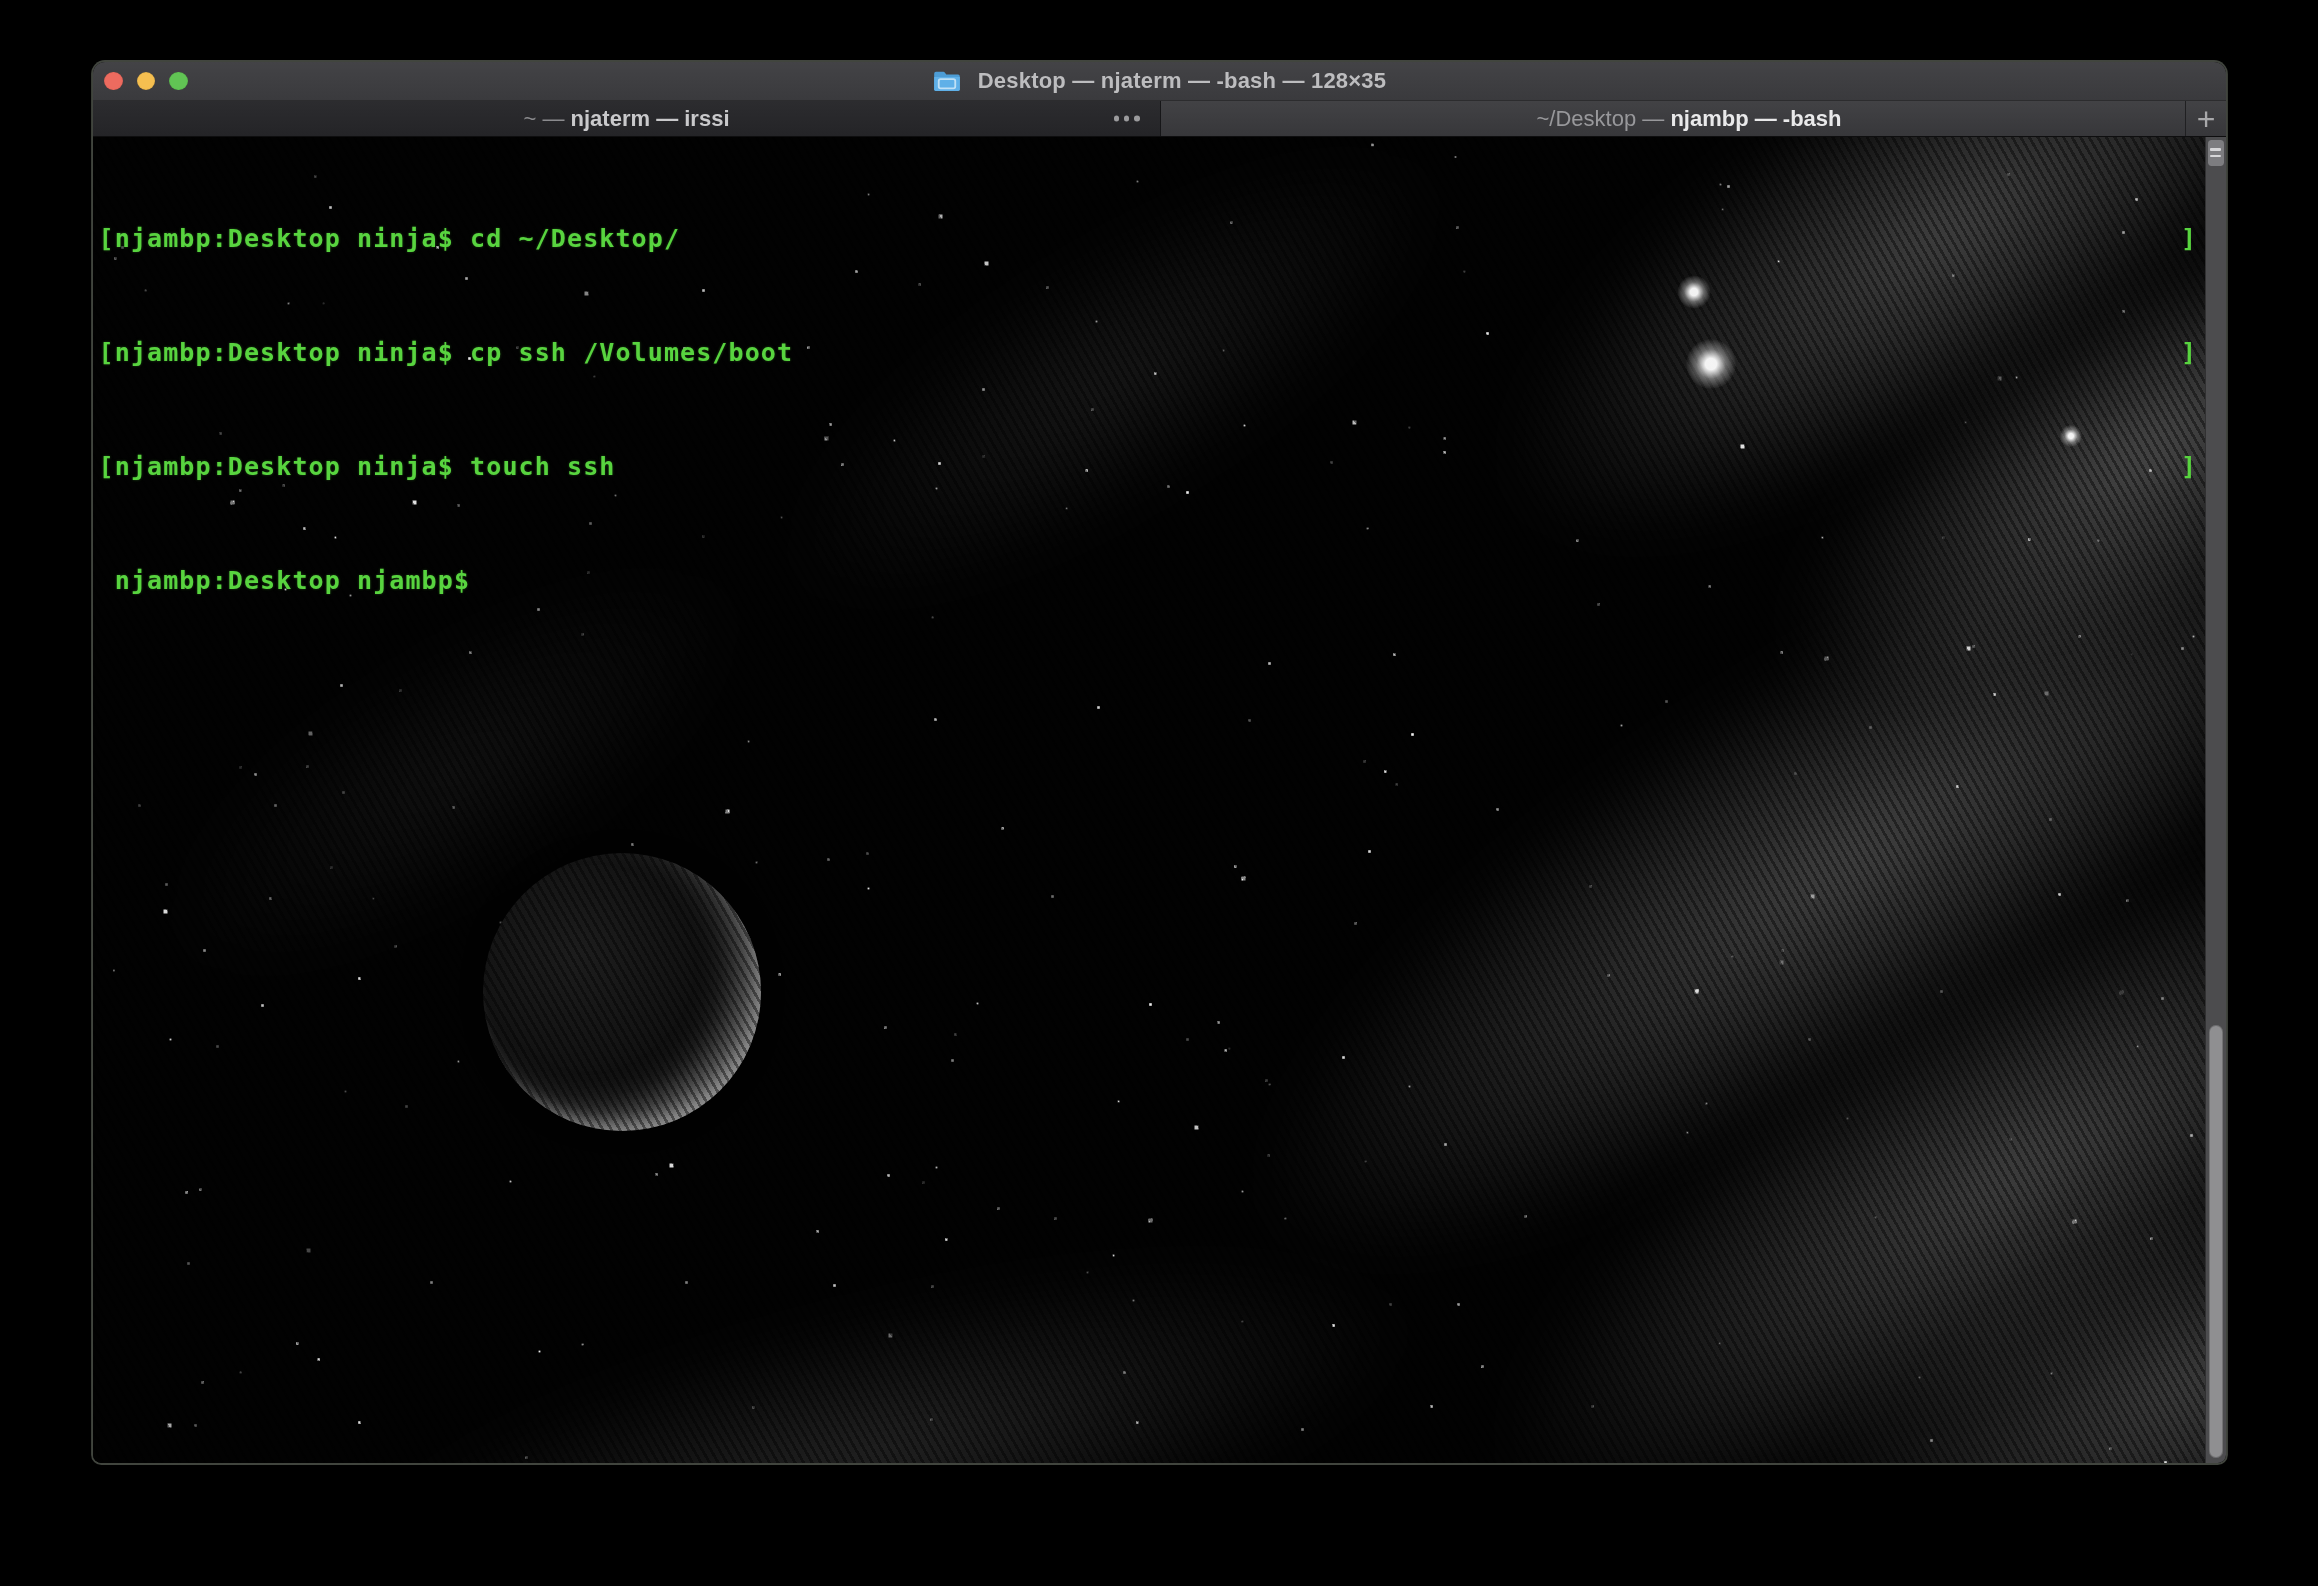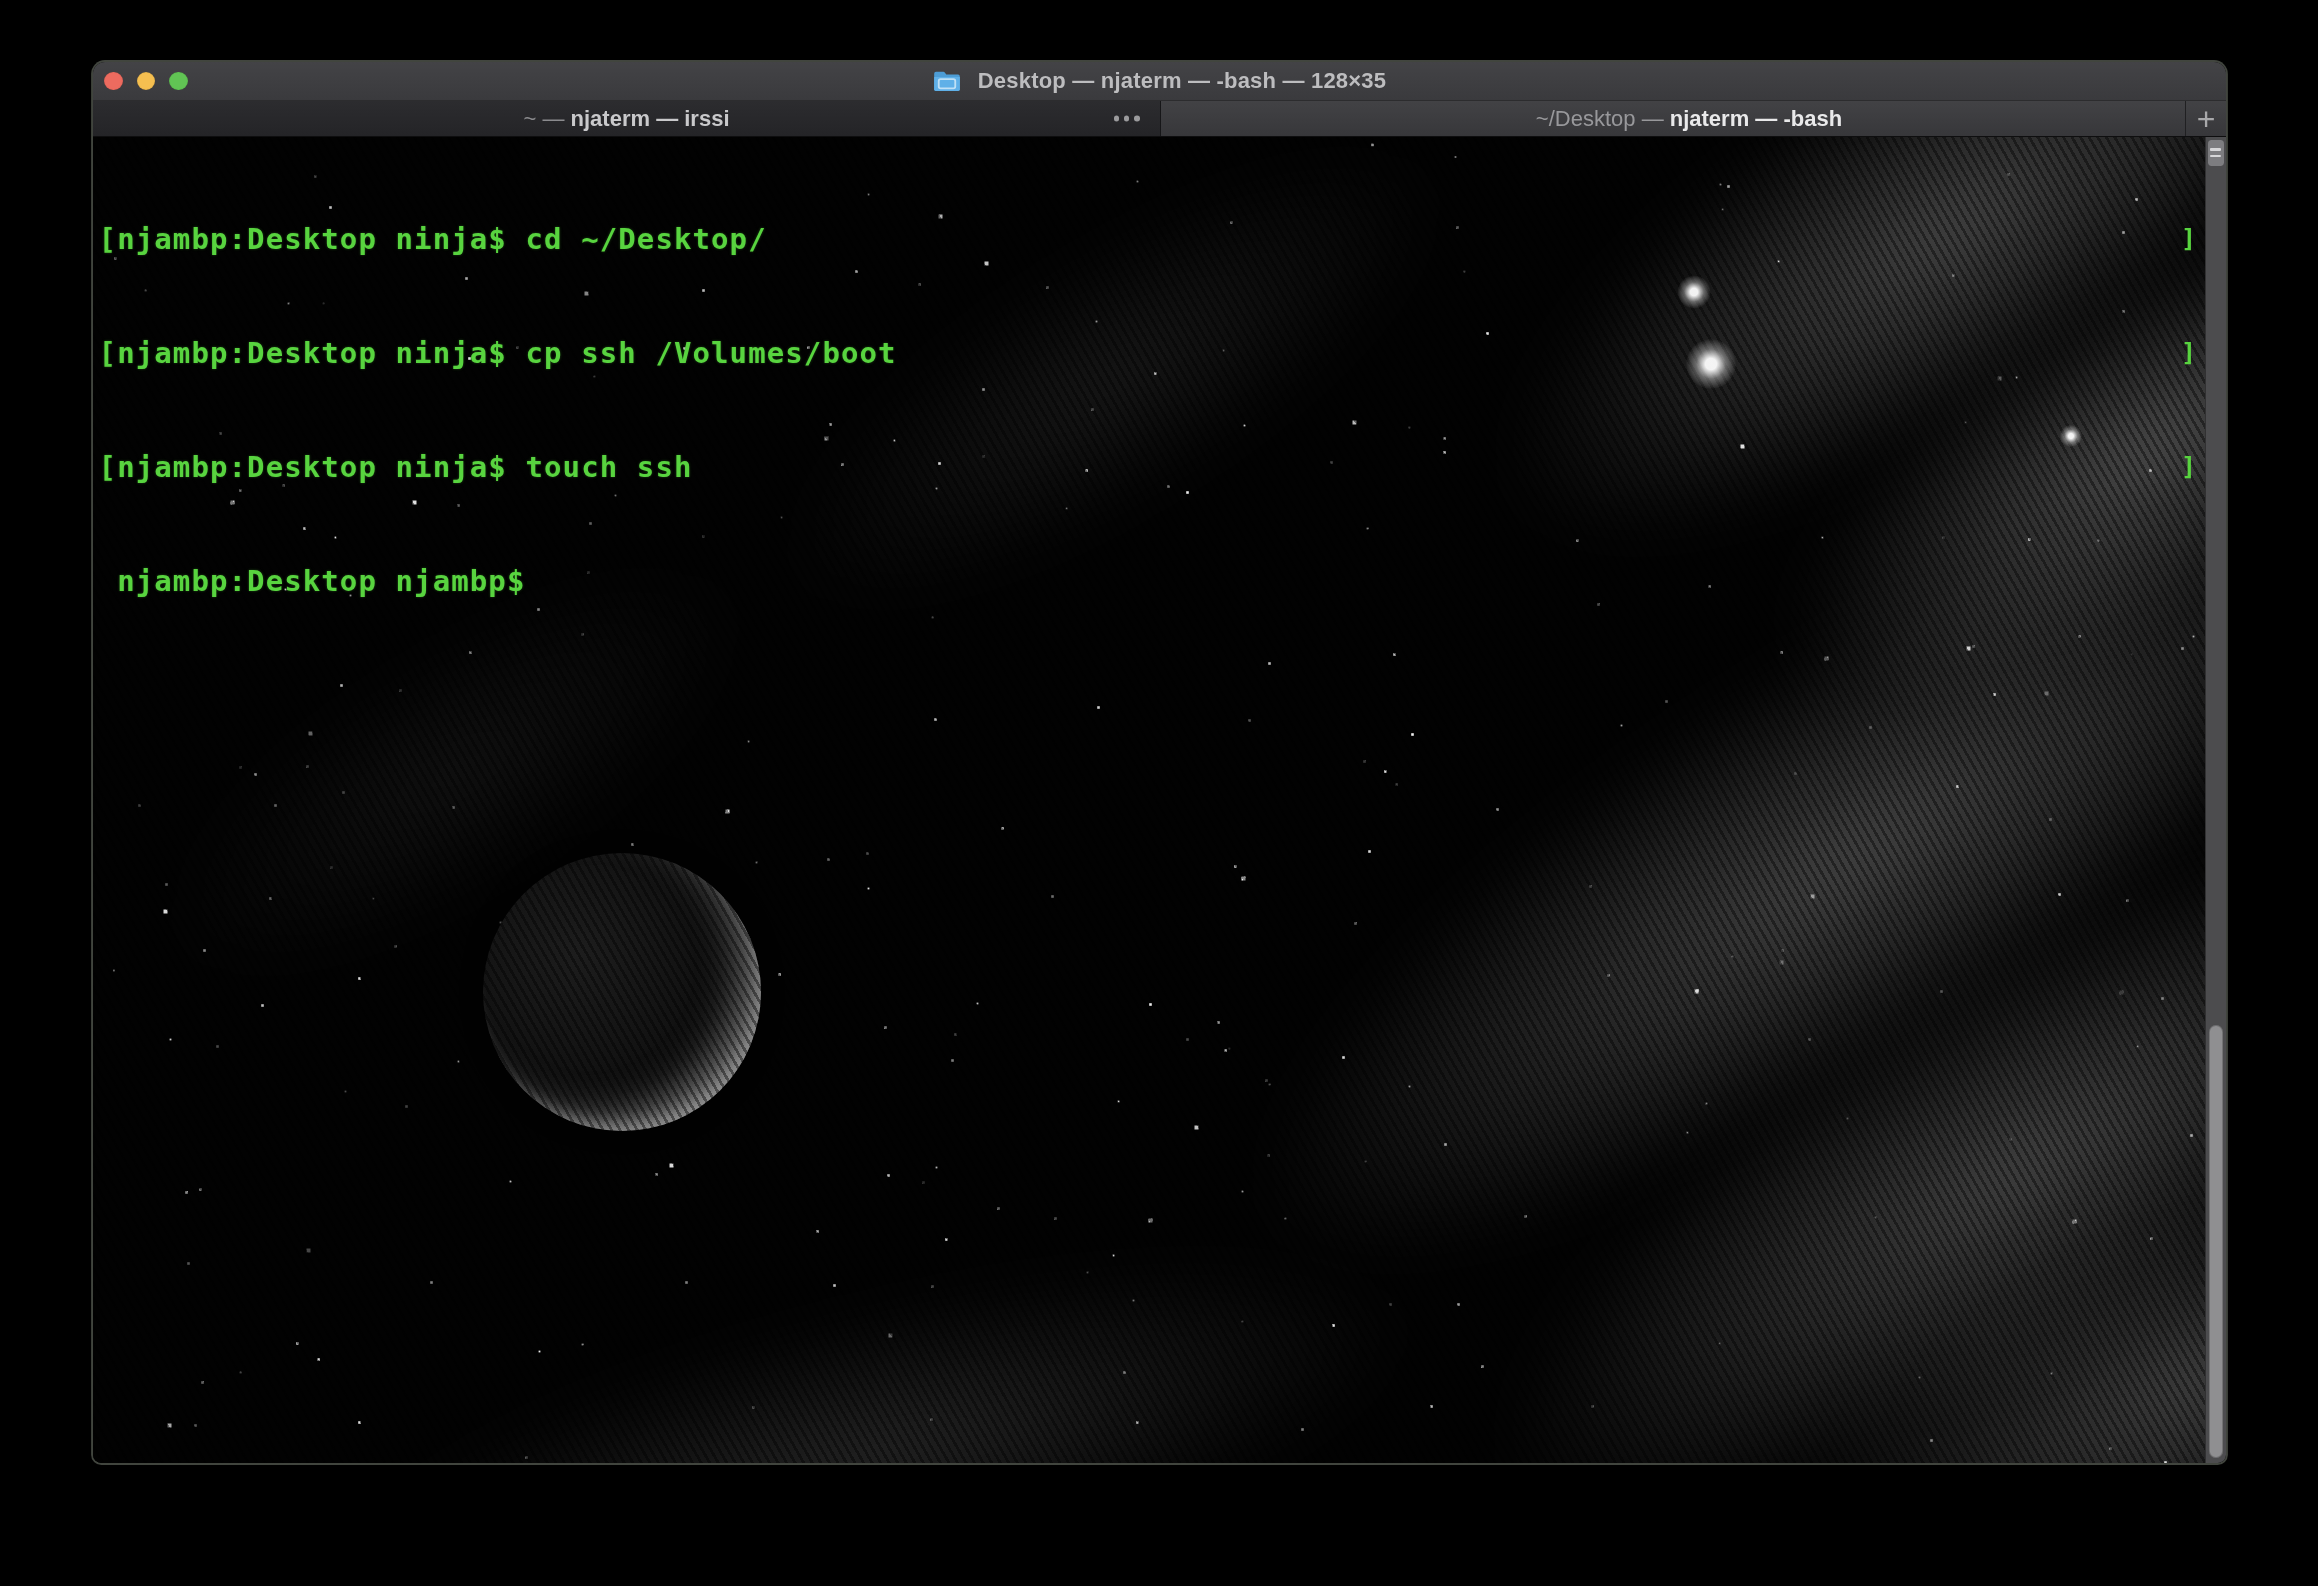--- a/index.html
+++ b/index.html
@@ -72,21 +72,21 @@
                background:repeating-linear-gradient(60deg, rgba(0,0,0,0.42) 0px, rgba(0,0,0,0.42) 2.8px, rgba(0,0,0,0) 2.8px, rgba(0,0,0,0) 7.4px); }
   .glow-star { position:absolute; z-index:5; border-radius:50%; transform:translate(-50%,-50%);
                background:radial-gradient(circle, rgba(255,255,255,0.95) 0 16%, rgba(255,255,255,0.35) 42%, transparent 72%); }
   .gs-a { left:1601px; top:155px; width:33px; height:33px; }
   .gs-b { left:1618px; top:227px; width:50px; height:50px; }
   .gs-c { left:1978px; top:299px; width:22px; height:22px; }
 
   
   .term-text { position:absolute; left:5.6px; top:6.5px; z-index:6;
                font-family:"DejaVu Sans Mono","Liberation Mono",monospace;
-               font-size:29px; font-weight:700; letter-spacing:1.1px;
+               font-size:25px; font-weight:700; letter-spacing:1.1px;
                line-height:38px; color:var(--term-green,#58d43f); white-space:pre;
                text-shadow:0 0 2.8px rgba(88,212,63,0.35); }
   .end-marks { position:absolute; right:30px; top:6.5px; z-index:6;
                font-family:"DejaVu Sans Mono","Liberation Mono",monospace;
                font-size:25px; font-weight:700; line-height:38px;
                color:var(--term-green,#58d43f); text-align:right; white-space:pre; }
 
   
   .scrollbar { position:absolute; top:0; right:0; bottom:0; width:21.3px; z-index:7;
                background:#4c4c4e; border-left:0.9px solid rgba(0,0,0,0.35); }
@@ -123,21 +123,21 @@
   <div class="tabbar">
     <div class="tab inactive">
       <span class="label"><span class="dim">~ — </span><span class="app">njaterm — irssi</span></span>
       <span class="tab-menu">
           <i></i>
           <i></i>
           <i></i>
         </span>
     </div>
     <div class="tab active">
-      <span class="label"><span class="dim">~/Desktop — </span><span class="app">njaterm — -bash</span></span>
+      <span class="label"><span class="dim">~/Desktop — </span><span class="app">njambp — -bash</span></span>
     </div>
     <div class="newtab">
       <span>+</span>
     </div>
   </div>
 
   <div class="terminal">
 
     <div class="starfield" style="box-shadow: rgba(255, 255, 255, 0.81) 77px 902px 0px 0.4px, rgba(255, 255, 255, 0.7) 843px 1030px 0px 0.4px, rgba(255, 255, 255, 0.25) 250px 655px 0px 0.8px, rgba(255, 255, 255, 0.6) 1003px 184px 0px 0.4px, rgba(255, 255, 255, 0.37) 365px 368px 0px 0.8px, rgba(255, 255, 255, 0.32) 489px 497px 0px 0.8px, rgba(255, 255, 255, 0.54) 1594px 995px 0px 0.4px, rgba(255, 255, 255, 0.43) 838px 1282px 0px 0.8px, rgba(255, 255, 255, 0.39) 1499px 1269px 0px 0.8px, rgba(255, 255, 255, 0.64) 763px 134px 0px 0.8px, rgba(255, 255, 255, 0.62) 737px 287px 0px 0.8px, rgba(255, 255, 255, 0.74) 1301px 517px 0px 0.8px, rgba(255, 255, 255, 0.5) 1505px 467px 0px 0.8px, rgba(255, 255, 255, 0.29) 252px 954px 0px 0.4px, rgba(255, 255, 255, 0.47) 1031px 1235px 0px 0.8px, rgba(255, 255, 255, 0.54) 377px 515px 0px 0.8px, rgba(255, 255, 255, 0.26) 2038px 517px 0px 0.4px, rgba(255, 255, 255, 0.88) 321px 365px 0px 1.5px, rgba(255, 255, 255, 0.9) 1613px 966px 0px 0.4px, rgba(255, 255, 255, 0.94) 1150px 741px 0px 1.5px, rgba(255, 255, 255, 0.46) 602px 967px 0px 0.8px, rgba(255, 255, 255, 0.36) 360px 670px 0px 0.8px, rgba(255, 255, 255, 0.51) 1176px 947px 0px 0.4px, rgba(255, 255, 255, 0.72) 1176px 526px 0px 0.8px, rgba(255, 255, 255, 0.68) 2098px 998px 0px 0.8px, rgba(255, 255, 255, 0.93) 1685px 124px 0px 0.4px, rgba(255, 255, 255, 0.88) 634px 674px 0px 1.5px, rgba(255, 255, 255, 0.9) 993px 333px 0px 0.8px, rgba(255, 255, 255, 0.31) 1156px 583px 0px 0.8px, rgba(255, 255, 255, 0.23) 610px 399px 0px 0.8px, rgba(255, 255, 255, 0.3) 1872px 285px 0px 0.4px, rgba(255, 255, 255, 0.63) 1528px 588px 0px 0.4px, rgba(255, 255, 255, 0.28) 280px 761px 0px 0.4px, rgba(255, 255, 255, 0.85) 1250px 920px 0px 0.8px, rgba(255, 255, 255, 0.73) 450px 750px 0px 0.8px, rgba(255, 255, 255, 0.29) 238px 730px 0px 0.8px, rgba(255, 255, 255, 0.63) 1515px 838px 0px 0.8px, rgba(255, 255, 255, 0.52) 493px 156px 0px 1.5px, rgba(255, 255, 255, 0.86) 749px 327px 0px 0.8px, rgba(255, 255, 255, 0.68) 1192px 1081px 0px 0.4px, rgba(255, 255, 255, 0.65) 1484px 403px 0px 0.8px, rgba(255, 255, 255, 0.35) 1626px 1206px 0px 0.4px, rgba(255, 255, 255, 0.89) 1864px 649px 0px 0.8px, rgba(255, 255, 255, 0.91) 1936px 402px 0px 0.8px, rgba(255, 255, 255, 0.26) 1850px 400px 0px 0.8px, rgba(255, 255, 255, 0.51) 994px 1135px 0px 0.4px, rgba(255, 255, 255, 0.59) 2034px 763px 0px 0.8px, rgba(255, 255, 255, 0.34) 102px 1288px 0px 0.8px, rgba(255, 255, 255, 0.29) 495px 435px 0px 0.8px, rgba(255, 255, 255, 0.36) 1826px 1240px 0px 0.4px, rgba(255, 255, 255, 0.33) 1957px 682px 0px 0.8px, rgba(255, 255, 255, 0.52) 655px 604px 0px 0.4px, rgba(255, 255, 255, 0.41) 177px 761px 0px 0.8px, rgba(255, 255, 255, 0.85) 1875px 511px 0px 1.5px, rgba(255, 255, 255, 0.87) 266px 841px 0px 0.8px, rgba(255, 255, 255, 0.34) 1130px 213px 0px 0.4px, rgba(255, 255, 255, 0.49) 338px 1145px 0px 0.8px, rgba(255, 255, 255, 0.48) 2069px 861px 0px 0.8px, rgba(255, 255, 255, 0.57) 2044px 909px 0px 0.4px, rgba(255, 255, 255, 0.5) 1616px 449px 0px 0.8px, rgba(255, 255, 255, 0.25) 313px 969px 0px 0.8px, rgba(255, 255, 255, 0.45) 1040px 1163px 0px 0.4px, rgba(255, 255, 255, 0.31) 688px 380px 0px 0.4px, rgba(255, 255, 255, 0.58) 733px 301px 0px 1.5px, rgba(255, 255, 255, 0.36) 497px 386px 0px 0.8px, rgba(255, 255, 255, 0.43) 522px 358px 0px 0.4px, rgba(255, 255, 255, 0.84) 1020px 1118px 0px 0.4px, rgba(255, 255, 255, 0.9) 242px 400px 0px 0.4px, rgba(255, 255, 255, 0.32) 95px 1126px 0px 0.8px, rgba(255, 255, 255, 0.27) 215px 1113px 0px 1.5px, rgba(255, 255, 255, 0.29) 1917px 1002px 0px 0.8px, rgba(255, 255, 255, 0.29) 147px 630px 0px 0.8px, rgba(255, 255, 255, 0.89) 1292px 634px 0px 0.8px, rgba(255, 255, 255, 0.78) 2005px 403px 0px 0.4px, rgba(255, 255, 255, 0.48) 1860px 138px 0px 0.8px, rgba(255, 255, 255, 0.55) 2017px 1311px 0px 0.8px, rgba(255, 255, 255, 0.33) 307px 553px 0px 0.8px, rgba(255, 255, 255, 0.71) 442px 843px 0px 0.8px, rgba(255, 255, 255, 0.53) 2089px 511px 0px 0.8px, rgba(255, 255, 255, 0.94) 1319px 597px 0px 0.8px, rgba(255, 255, 255, 0.71) 1132px 913px 0px 0.8px, rgba(255, 255, 255, 0.34) 660px 1270px 0px 0.8px, rgba(255, 255, 255, 0.69) 847px 79px 0px 1.5px, rgba(255, 255, 255, 0.44) 22px 121px 0px 0.8px, rgba(255, 255, 255, 0.91) 1958px 1236px 0px 0.4px, rgba(255, 255, 255, 0.29) 830px 1045px 0px 0.8px, rgba(255, 255, 255, 0.85) 72px 774px 0px 1.5px, rgba(255, 255, 255, 0.58) 1782px 1080px 0px 0.4px, rgba(255, 255, 255, 0.86) 846px 326px 0px 0.8px, rgba(255, 255, 255, 0.29) 1754px 981px 0px 0.4px, rgba(255, 255, 255, 0.42) 1149px 1184px 0px 0.4px, rgba(255, 255, 255, 0.49) 593px 1145px 0px 0.8px, rgba(255, 255, 255, 0.87) 1274px 391px 0px 0.4px, rgba(255, 255, 255, 0.41) 1272px 1024px 0px 0.4px, rgba(255, 255, 255, 0.79) 204px 1206px 0px 0.8px, rgba(255, 255, 255, 0.55) 162px 637px 0px 0.8px, rgba(255, 255, 255, 0.52) 1138px 85px 0px 0.8px, rgba(255, 255, 255, 0.85) 1276px 714px 0px 0.8px, rgba(255, 255, 255, 0.88) 853px 1102px 0px 0.8px, rgba(255, 255, 255, 0.76) 1103px 990px 0px 1.5px, rgba(255, 255, 255, 0.73) 610px 153px 0px 0.8px, rgba(255, 255, 255, 0.51) 1838px 1303px 0px 0.8px, rgba(255, 255, 255, 0.53) 111px 813px 0px 0.8px, rgba(255, 255, 255, 0.76) 686px 837px 0px 0.8px, rgba(255, 255, 255, 0.72) 1057px 1083px 0px 1.5px, rgba(255, 255, 255, 0.25) 1238px 325px 0px 0.8px, rgba(255, 255, 255, 0.52) 999px 272px 0px 0.8px, rgba(255, 255, 255, 0.26) 1136px 911px 0px 0.4px, rgba(255, 255, 255, 0.38) 302px 809px 0px 0.8px, rgba(255, 255, 255, 0.91) 376px 221px 0px 0.8px, rgba(255, 255, 255, 0.6) 843px 351px 0px 0.4px, rgba(255, 255, 255, 0.37) 1271px 624px 0px 0.8px, rgba(255, 255, 255, 0.48) 1044px 44px 0px 0.4px, rgba(255, 255, 255, 0.59) 1316px 949px 0px 0.4px, rgba(255, 255, 255, 0.74) 1338px 1269px 0px 0.8px, rgba(255, 255, 255, 0.72) 591px 211px 0px 0.8px, rgba(255, 255, 255, 0.82) 792px 890px 0px 0.8px, rgba(255, 255, 255, 0.42) 607px 844px 0px 0.4px, rgba(255, 255, 255, 0.49) 1209px 1292px 0px 0.8px, rgba(255, 255, 255, 0.87) 775px 751px 0px 0.4px, rgba(255, 255, 255, 0.25) 1303px 647px 0px 0.8px, rgba(255, 255, 255, 0.61) 1688px 515px 0px 0.8px, rgba(255, 255, 255, 0.6) 1880px 509px 0px 0.8px, rgba(255, 255, 255, 0.38) 182px 668px 0px 0.8px, rgba(255, 255, 255, 0.3) 1716px 902px 0px 0.8px, rgba(255, 255, 255, 0.38) 217px 596px 0px 1.5px, rgba(255, 255, 255, 0.87) 1901px 557px 0px 0.8px, rgba(255, 255, 255, 0.35) 73px 747px 0px 0.8px, rgba(255, 255, 255, 0.33) 424px 210px 0px 0.8px, rgba(255, 255, 255, 0.32) 1777px 590px 0px 0.8px, rgba(255, 255, 255, 0.81) 1151px 288px 0px 0.4px, rgba(255, 255, 255, 0.65) 1352px 1007px 0px 0.8px, rgba(255, 255, 255, 0.38) 735px 722px 0px 0.8px, rgba(255, 255, 255, 0.7) 2100px 499px 0px 0.4px, rgba(255, 255, 255, 0.3) 1689px 813px 0px 0.8px, rgba(255, 255, 255, 0.94) 93px 1055px 0px 0.8px, rgba(255, 255, 255, 0.81) 1966px 757px 0px 0.8px, rgba(255, 255, 255, 0.59) 665px 853px 0px 0.8px, rgba(255, 255, 255, 0.44) 1075px 349px 0px 0.8px, rgba(255, 255, 255, 0.74) 211px 391px 0px 0.8px, rgba(255, 255, 255, 0.77) 2057px 333px 0px 0.8px, rgba(255, 255, 255, 0.69) 724px 1094px 0px 0.8px, rgba(255, 255, 255, 0.31) 29px 110px 0px 0.8px, rgba(255, 255, 255, 0.38) 501px 239px 0px 0.4px, rgba(255, 255, 255, 0.51) 574px 861px 0px 0.8px, rgba(255, 255, 255, 0.79) 192px 452px 0px 0.4px, rgba(255, 255, 255, 0.63) 1635px 49px 0px 0.8px, rgba(255, 255, 255, 0.39) 1173px 943px 0px 0.8px, rgba(255, 255, 255, 0.45) 147px 1235px 0px 0.4px, rgba(255, 255, 255, 0.27) 127px 296px 0px 0.8px, rgba(255, 255, 255, 0.93) 1057px 867px 0px 0.8px, rgba(255, 255, 255, 0.57) 563px 1037px 0px 0.8px, rgba(255, 255, 255, 0.75) 417px 1044px 0px 0.4px, rgba(255, 255, 255, 0.9) 1394px 196px 0px 0.8px, rgba(255, 255, 255, 0.23) 31px 98px 0px 0.8px, rgba(255, 255, 255, 0.28) 1094px 902px 0px 0.8px, rgba(255, 255, 255, 0.68) 1729px 400px 0px 0.4px, rgba(255, 255, 255, 0.66) 373px 141px 0px 0.8px, rgba(255, 255, 255, 0.86) 578px 1028px 0px 1.5px, rgba(255, 255, 255, 0.43) 214px 629px 0px 0.8px, rgba(255, 255, 255, 0.77) 893px 126px 0px 1.5px, rgba(255, 255, 255, 0.92) 1240px 1188px 0px 0.8px, rgba(255, 255, 255, 0.75) 1044px 1285px 0px 0.8px, rgba(255, 255, 255, 0.44) 839px 480px 0px 0.4px, rgba(255, 255, 255, 0.77) 801px 303px 0px 0.4px, rgba(255, 255, 255, 0.36) 1688px 825px 0px 1.5px, rgba(255, 255, 255, 0.6) 1351px 301px 0px 0.8px, rgba(255, 255, 255, 0.25) 862px 897px 0px 0.8px, rgba(255, 255, 255, 0.86) 225px 1222px 0px 0.8px, rgba(255, 255, 255, 0.78) 2058px 1101px 0px 0.8px, rgba(255, 255, 255, 0.8) 1062px 236px 0px 0.8px, rgba(255, 255, 255, 0.57) 1848px 854px 0px 0.8px, rgba(255, 255, 255, 0.75) 741px 1148px 0px 0.8px, rgba(255, 255, 255, 0.23) 1702px 636px 0px 0.8px, rgba(255, 255, 255, 0.36) 190px 348px 0px 0.8px, rgba(255, 255, 255, 0.49) 1915px 37px 0px 0.8px, rgba(255, 255, 255, 0.61) 1719px 759px 0px 1.5px, rgba(255, 255, 255, 0.4) 1371px 134px 0px 0.4px, rgba(255, 255, 255, 0.65) 1923px 240px 0px 0.4px, rgba(255, 255, 255, 0.7) 248px 548px 0px 0.8px, rgba(255, 255, 255, 0.24) 46px 668px 0px 0.8px, rgba(255, 255, 255, 0.37) 826px 147px 0px 0.8px, rgba(255, 255, 255, 0.9) 2072px 1325px 0px 0.8px, rgba(255, 255, 255, 0.86) 195px 166px 0px 0.4px, rgba(255, 255, 255, 0.94) 489px 1207px 0px 0.4px, rgba(255, 255, 255, 0.29) 774px 716px 0px 0.8px, rgba(255, 255, 255, 0.28) 124px 909px 0px 0.8px, rgba(255, 255, 255, 0.56) 890px 252px 0px 0.8px, rgba(255, 255, 255, 0.35) 1953px 556px 0px 1.5px, rgba(255, 255, 255, 0.32) 1573px 564px 0px 0.8px, rgba(255, 255, 255, 0.61) 1262px 786px 0px 0.8px, rgba(255, 255, 255, 0.67) 905px 1071px 0px 0.8px, rgba(255, 255, 255, 0.66) 109px 1245px 0px 0.8px, rgba(255, 255, 255, 0.61) 1364px 90px 0px 0.8px, rgba(255, 255, 255, 0.61) 2030px 95px 0px 0.8px, rgba(255, 255, 255, 0.5) 962px 1081px 0px 0.8px, rgba(255, 255, 255, 0.47) 52px 153px 0px 0.4px, rgba(255, 255, 255, 0.4) 797px 1198px 0px 1.5px, rgba(255, 255, 255, 0.81) 1604px 853px 0px 0.8px, rgba(255, 255, 255, 0.44) 147px 353px 0px 0.8px, rgba(255, 255, 255, 0.93) 1094px 355px 0px 0.8px, rgba(255, 255, 255, 0.81) 1005px 570px 0px 0.8px, rgba(255, 255, 255, 0.44) 973px 371px 0px 0.4px, rgba(255, 255, 255, 0.57) 107px 1052px 0px 0.8px, rgba(255, 255, 255, 0.75) 2043px 62px 0px 0.8px, rgba(255, 255, 255, 0.43) 1497px 749px 0px 0.8px, rgba(255, 255, 255, 0.48) 775px 57px 0px 0.4px, rgba(255, 255, 255, 0.28) 230px 166px 0px 0.4px, rgba(255, 255, 255, 0.43) 433px 1320px 0px 0.8px, rgba(255, 255, 255, 0.29) 890px 319px 0px 0.8px, rgba(255, 255, 255, 0.77) 715px 210px 0px 0.8px, rgba(255, 255, 255, 0.6) 1733px 521px 0px 1.5px, rgba(255, 255, 255, 0.82) 1981px 1084px 0px 1.5px, rgba(255, 255, 255, 0.61) 1986px 499px 0px 0.8px, rgba(255, 255, 255, 0.94) 446px 1214px 0px 0.4px, rgba(255, 255, 255, 0.77) 1142px 729px 0px 0.8px, rgba(255, 255, 255, 0.72) 795px 1038px 0px 0.8px, rgba(255, 255, 255, 0.87) 407px 785px 0px 0.4px, rgba(255, 255, 255, 0.81) 909px 691px 0px 0.8px, rgba(255, 255, 255, 0.61) 1432px 1079px 0px 0.8px, rgba(255, 255, 255, 0.56) 954px 150px 0px 0.8px, rgba(255, 255, 255, 0.91) 1649px 309px 0px 1.5px, rgba(255, 255, 255, 0.58) 365px 924px 0px 0.4px, rgba(255, 255, 255, 0.41) 1629px 72px 0px 0.4px, rgba(255, 255, 255, 0.34) 2028px 855px 0px 1.5px, rgba(255, 255, 255, 0.33) 1906px 241px 0px 1.5px, rgba(255, 255, 255, 0.58) 1279px 7.4px 0px 0.8px, rgba(255, 255, 255, 0.57) 1404px 672px 0px 0.8px, rgba(255, 255, 255, 0.77) 344px 110px 0px 0.8px, rgba(255, 255, 255, 0.6) 1365px 1167px 0px 0.8px, rgba(255, 255, 255, 0.47) 839px 1149px 0px 0.8px, rgba(255, 255, 255, 0.42) 959px 759px 0px 0.8px, rgba(255, 255, 255, 0.71) 842px 582px 0px 0.8px, rgba(255, 255, 255, 0.87) 266px 1285px 0px 0.8px, rgba(255, 255, 255, 0.93) 1389px 1229px 0px 0.8px, rgba(255, 255, 255, 0.59) 1149px 1054px 0px 0.4px, rgba(255, 255, 255, 0.29) 1175px 1018px 0px 0.8px, rgba(255, 255, 255, 0.59) 1125px 885px 0px 0.8px, rgba(255, 255, 255, 0.75) 1351px 315px 0px 0.8px, rgba(255, 255, 255, 0.48) 859px 923px 0px 0.8px, rgba(255, 255, 255, 0.8) 139px 365px 0px 1.5px, rgba(255, 255, 255, 0.46) 2030px 174px 0px 0.8px, rgba(255, 255, 255, 0.48) 1627px 47px 0px 0.4px, rgba(255, 255, 255, 0.42) 20.4px 833px 0px 0.4px, rgba(255, 255, 255, 0.52) 445px 472px 0px 0.8px, rgba(255, 255, 255, 0.58) 539px 707px 0px 0.8px, rgba(255, 255, 255, 0.84) 1603px 854px 0px 1.5px, rgba(255, 255, 255, 0.75) 169px 868px 0px 0.8px, rgba(255, 255, 255, 0.72) 663px 725px 0px 0.4px, rgba(255, 255, 255, 0.58) 1639px 819px 0px 0.4px, rgba(255, 255, 255, 0.24) 1297px 1167px 0px 0.8px, rgba(255, 255, 255, 0.48) 1362px 19.5px 0px 0.4px, rgba(255, 255, 255, 0.27) 222px 39px 0px 0.8px, rgba(255, 255, 255, 0.58) 257px 458px 0px 0.4px, rgba(255, 255, 255, 0.74) 884px 866px 0px 0.4px, rgba(255, 255, 255, 0.66) 76px 1288px 0px 1.5px, rgba(255, 255, 255, 0.84) 1025px 964px 0px 0.4px, rgba(255, 255, 255, 0.4) 1316px 290px 0px 0.4px, rgba(255, 255, 255, 0.73) 1261px 285px 0px 1.5px, rgba(255, 255, 255, 0.75) 237px 70px 0px 0.8px;"></div>
     <div class="clouds">

